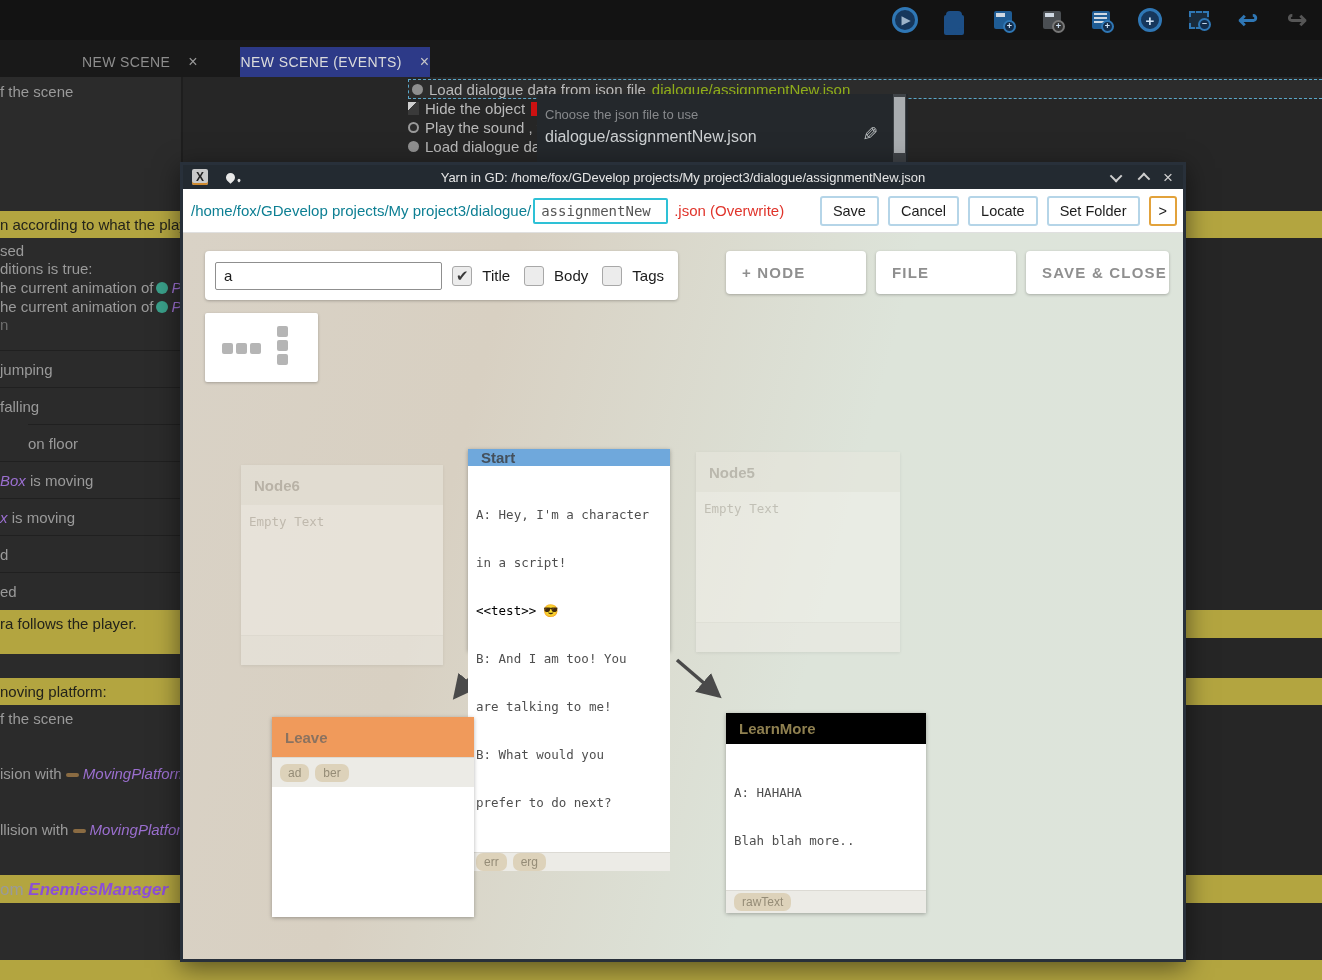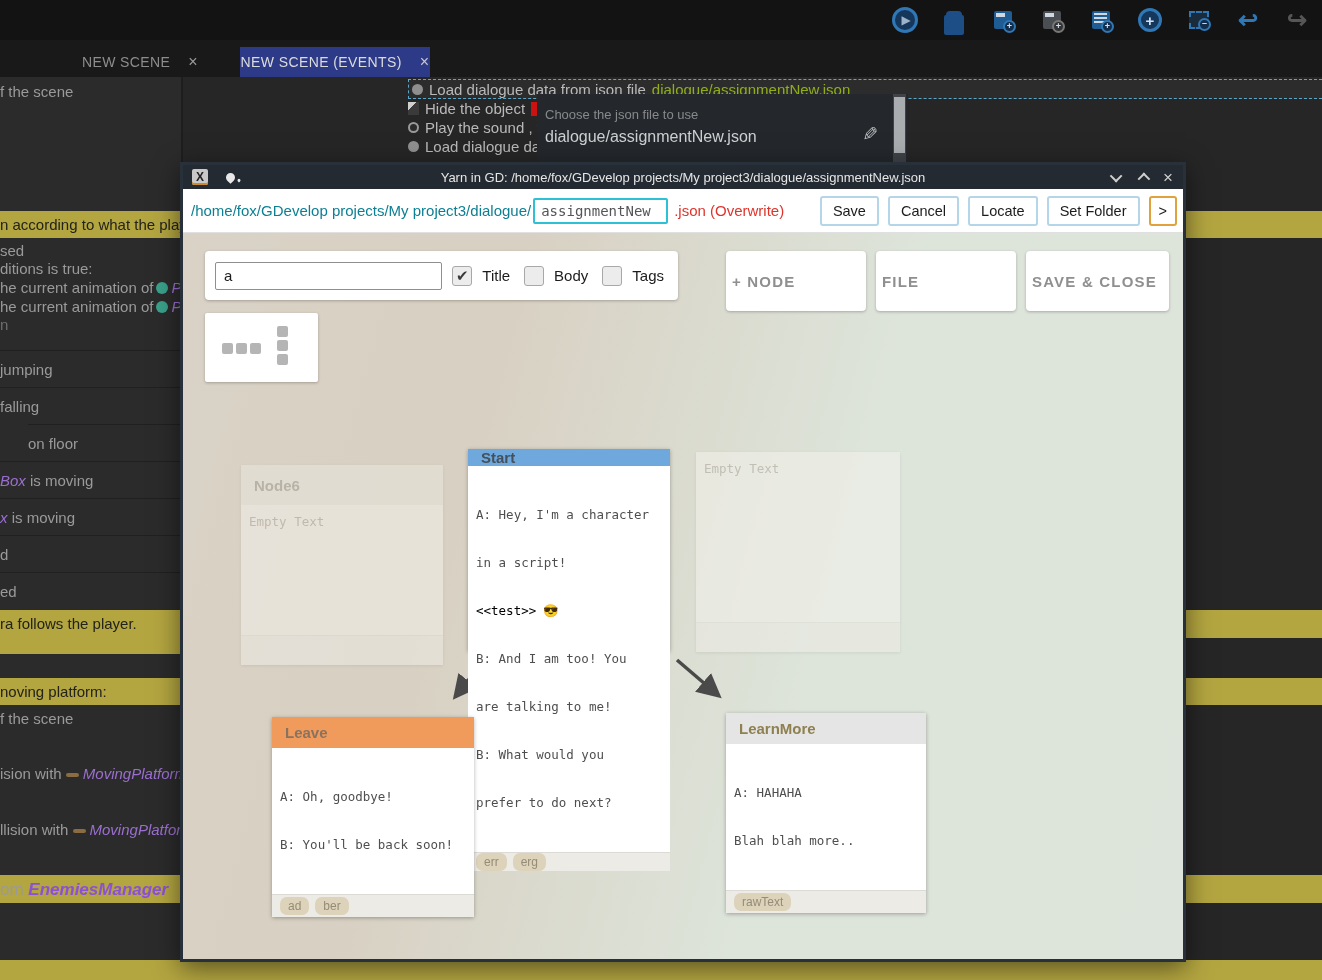--- a/index.html
+++ b/index.html
@@ -90,39 +90,39 @@
   #yd-canvas { position:relative; width:1000px; height:726px; overflow:hidden;
     background:linear-gradient(105deg,#d9d2c6 0%,#d8d0c2 28%,#dde4da 62%,#dde4db 100%); }
 
   
   #search-card { left:22px; top:18px; width:473px; height:49px; background:#fff; border-radius:4px; box-shadow:0 1px 3px rgba(0,0,0,.25); display:flex; align-items:center; padding:0 10px; gap:10px; }
   #search-input { width:230px; height:28px; border:1px solid #8f8f8f; border-radius:2px; font-size:15px; color:#1c1c1c; padding:0 8px; background:#fff; }
   .cb { width:20px; height:20px; background:#ececec; border:1px solid #a8a8a8; border-radius:3px; color:#3a3a3a; font-size:15px; line-height:18px; text-align:center; flex:0 0 auto; }
   .cb-label { font-size:15px; color:#1c1c1c; margin-right:4px; }
 
   
-  .action-card { height:60px; background:#fff; border-radius:4px; box-shadow:0 1px 3px rgba(0,0,0,.25); display:flex; align-items:center; padding-left:6px; font-size:15px; font-weight:bold; color:#8f8f8f; letter-spacing:1.2px; }
+  .action-card { height:43px; background:#fff; border-radius:4px; box-shadow:0 1px 3px rgba(0,0,0,.25); display:flex; align-items:center; padding-left:16px; font-size:15px; font-weight:bold; color:#8f8f8f; letter-spacing:1.2px; }
 
   
   #mini-widget { left:22px; top:80px; width:113px; height:69px; background:#fff; border-radius:2px; box-shadow:0 1px 3px rgba(0,0,0,.25); }
   .msq { position:absolute; width:11px; height:11px; background:#b5b5b5; border-radius:2px; }
 
   
   .node { position:absolute; width:202px; height:200px; background:#fff; box-shadow:0 1px 4px rgba(0,0,0,.3); display:flex; flex-direction:column; }
   .node-header { height:40px; display:flex; align-items:center; padding-left:13px; font-size:15px; font-weight:bold; }
   .node-body { flex:1; font-family:"DejaVu Sans Mono",monospace; font-size:12.5px; line-height:16px; color:#4f4f4f; padding:9px 8px; background:#fff; white-space:pre-wrap; }
   .node-footer { height:30px; background:#ecebe6; border-top:1px solid #dcdad4; display:flex; align-items:center; gap:6px; padding:0 8px; }
   .chip { background:#ddd2ba; color:#958c77; border-radius:7px; font-size:12px; padding:2px 8px; }
   .node.ghost { opacity:.5; background:#f6f4ee; box-shadow:0 1px 3px rgba(0,0,0,.15); }
   .node.ghost .node-header { background:#eae8df; color:#9a948a; }
   .node.ghost .node-body { background:#f6f4ee; color:#a8a298; }
   .node.ghost .node-footer { background:#efede7; border-top-color:#e3e1da; }
   .hdr-blue { background:#6fa8dc; color:#44505c; }
   .hdr-orange { background:#f09a5b; color:#8a7260; }
-  .hdr-yellow { background:#e5e5e5; color:#8f8050; }
+  .hdr-yellow { background:#000000; color:#8f8050; }
   .cmd-pink { color:#000000; }
   .mono-line { display:block; }
 
   #yarn-watermark { left:20px; top:740px; font-size:13px; font-weight:bold; color:#8a8a8a; letter-spacing:.5px; }
 </style>
 </head>
 <body>
 
 <div id="screen">
 
@@ -323,30 +323,27 @@
           <span class="mono-line">B: What would you</span>
           <span class="mono-line">prefer to do next?</span>
         </div>
         <div class="node-footer">
           <span class="chip">err</span>
           <span class="chip">erg</span>
         </div>
       </div>
 
       <div class="node ghost" style="left:513px; top:219px; width:204px;">
+        <div class="node-header">Node5</div>
         <div class="node-body">Empty Text</div>
         <div class="node-footer"></div>
       </div>
 
       <div class="node" style="left:89px; top:484px;">
         <div class="node-header hdr-orange">Leave</div>
-        <div class="node-body">
-          <span class="mono-line">A: Oh, goodbye!</span>
-          <span class="mono-line">B: You'll be back soon!</span>
-        </div>
         <div class="node-footer">
           <span class="chip">ad</span>
           <span class="chip">ber</span>
         </div>
       </div>
 
       <div class="node" style="left:543px; top:480px; width:200px;">
         <div class="node-header hdr-yellow">LearnMore</div>
         <div class="node-body">
           <span class="mono-line">A: HAHAHA</span>

